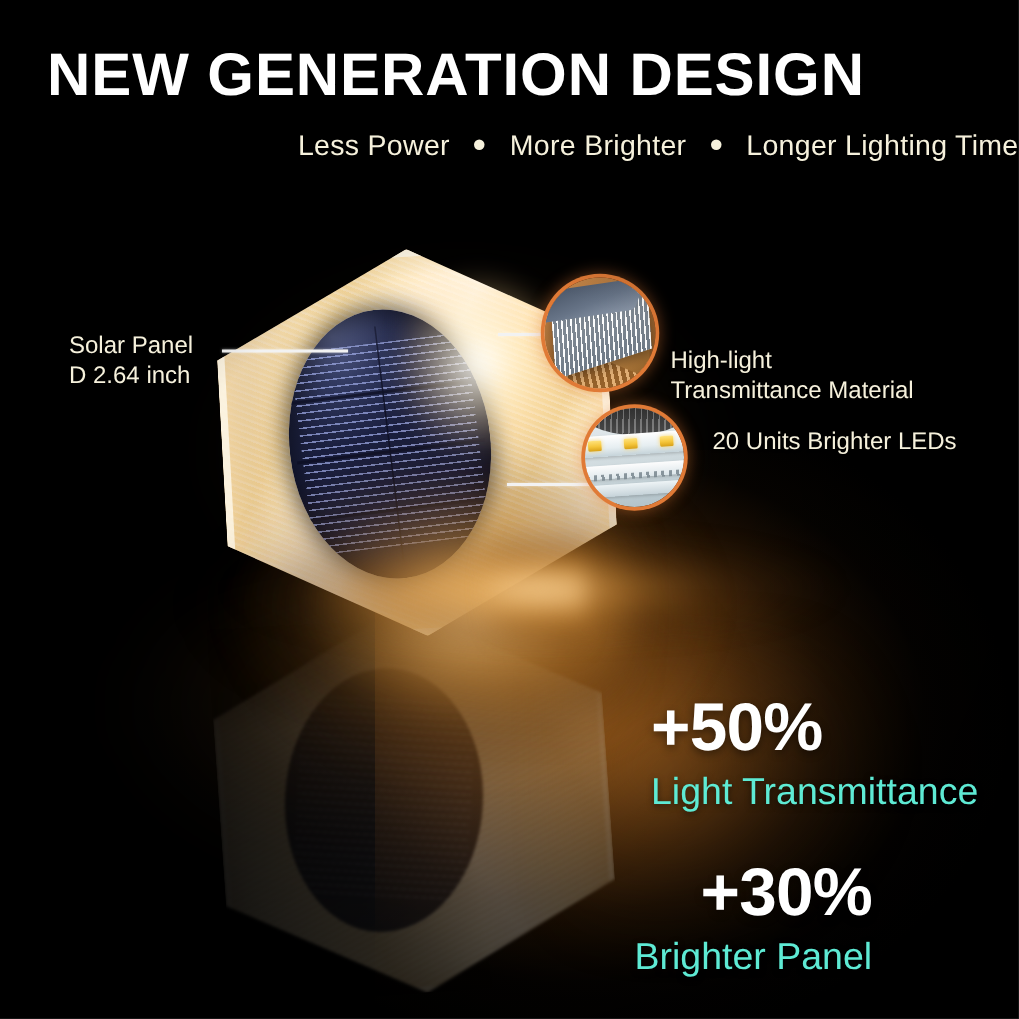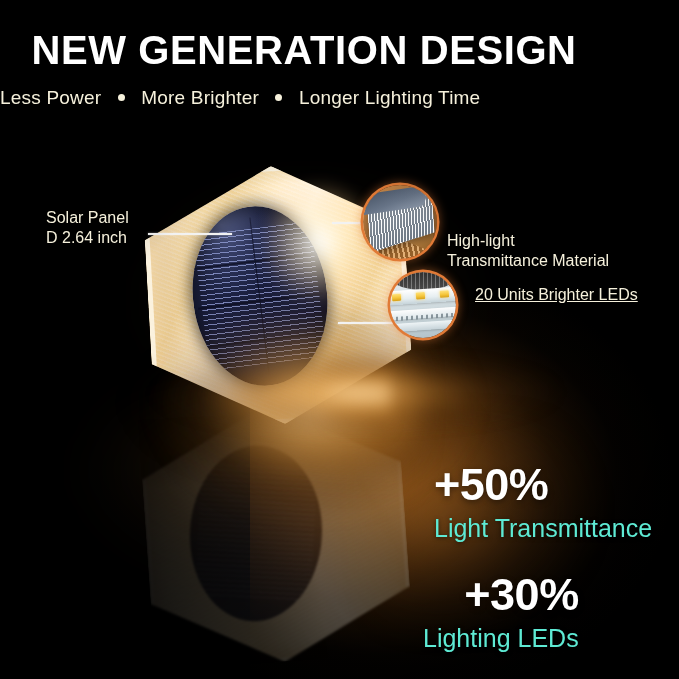--- a/index.html
+++ b/index.html
@@ -92,21 +92,21 @@
         rgba(0,0,0,0) 38%, rgba(0,0,0,.55) 78%, rgba(0,0,0,.9) 100%);
   }
 
   
   #headline{
     position:absolute;left:0;top:30px;width:608px;text-align:center;
     color:#ffffff;font-size:40px;font-weight:bold;letter-spacing:.6px;
     line-height:1;white-space:nowrap;
   }
   #subline{
-    position:absolute;left:0;top:87px;width:679px;text-align:left;
+    position:absolute;left:0;top:87px;width:679px;text-align:right;
     color:#f6f1dc;font-size:19px;font-weight:normal;letter-spacing:.2px;
     line-height:1.2;white-space:nowrap;
   }
   #subline .sep{
     display:inline-block;width:7px;height:7px;border-radius:50%;
     background:#f6f1dc;margin:0 11px 3px 11px;vertical-align:middle;
   }
 
   
   #product{position:absolute;left:148px;top:166px;width:260px;height:258px;}
@@ -319,23 +319,23 @@
       rgba(120,134,142,.85) 0px, rgba(120,134,142,.85) 2px,
       rgba(0,0,0,0) 2px, rgba(0,0,0,0) 5px);
     transform:rotate(-4deg);
   }
 
   
   .callout{
     position:absolute;color:#f6f1dc;font-size:16px;line-height:20px;
     white-space:nowrap;text-shadow:0 1px 2px rgba(0,0,0,.85);
   }
-  #label-solar{left:46px;top:208px;}
+  #label-solar{left:46px;top:221px;}
   #label-material{left:447px;top:199px;margin-top:32px;}
-  #label-led{left:475px;top:285px;text-decoration:underline;}
+  #label-led{left:475px;top:285px;}
 
   
   .stat{position:absolute;white-space:nowrap;}
   .stat-value{
     color:#ffffff;font-size:45px;font-weight:bold;line-height:1;
     letter-spacing:-.5px;text-shadow:0 2px 6px rgba(0,0,0,.45);
   }
   .stat-label{
     color:#5eead4;font-size:25px;line-height:1;margin-top:9px;
     text-shadow:0 1px 4px rgba(0,0,0,.55);
@@ -441,16 +441,16 @@
     <div>20 Units Brighter LEDs</div>
   </div>
 
   <div class="stat" id="stat-transmittance">
     <div class="stat-value">+50%</div>
     <div class="stat-label">Light Transmittance</div>
   </div>
 
   <div class="stat" id="stat-leds">
     <div class="stat-value">+30%</div>
-    <div class="stat-label">Lighting LEDs</div>
+    <div class="stat-label">Brighter Panel</div>
   </div>
 
 </div>
 
 </body></html>

